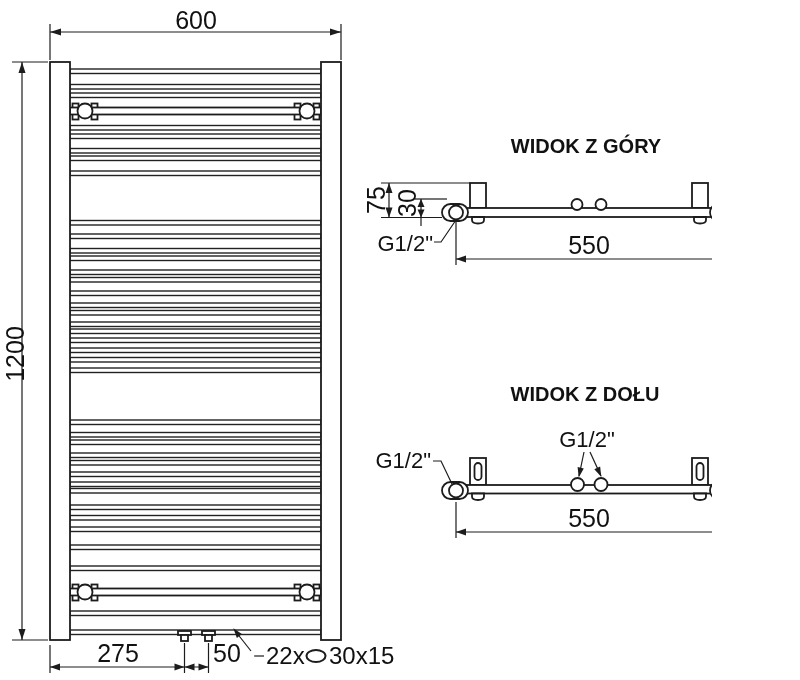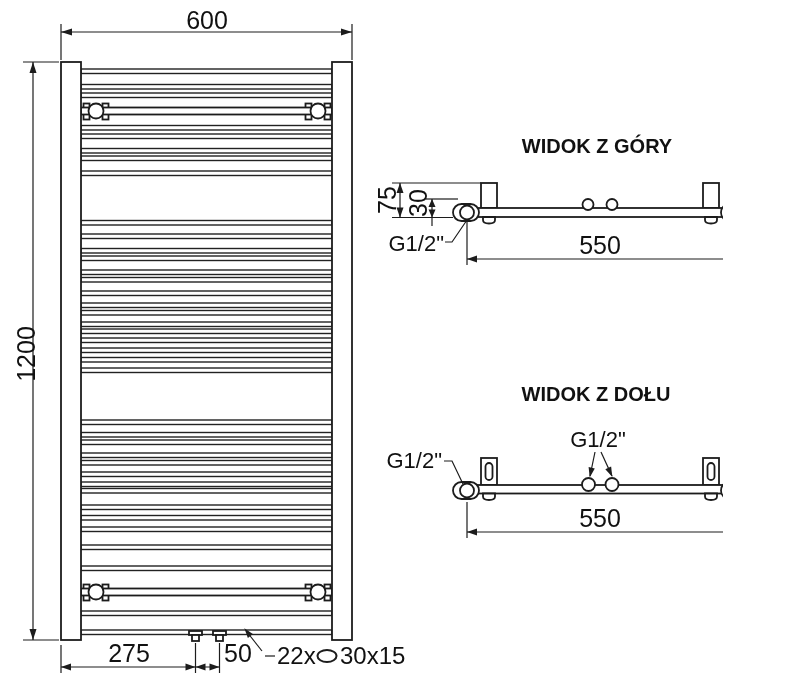--- a/index.html
+++ b/index.html
@@ -1,17 +1,17 @@
 <!DOCTYPE html>
 <html><head>
 <meta charset="utf-8">
 <style>
   html,body{margin:0;padding:0;background:#fff;}
   #stage{position:relative;width:712px;height:680px;background:#ffffff;overflow:hidden;
-         font-family:"Liberation Sans", sans-serif;margin-left:11px;}
+         font-family:"Liberation Sans", sans-serif;}
   svg{display:block;}
   .ol   {fill:none;stroke:#1c1c1c;stroke-width:1.8;}
   .olf  {fill:#ffffff;stroke:#1c1c1c;stroke-width:1.8;}
   .thin {fill:#ffffff;stroke:#222222;stroke-width:1.4;}
   .dl   {fill:none;stroke:#1c1c1c;stroke-width:1.2;}
   .ah   {fill:#1c1c1c;stroke:none;}
   .dimtxt{font-family:"Liberation Sans",sans-serif;font-size:25px;fill:#111;}
   .calltxt{font-family:"Liberation Sans",sans-serif;font-size:24px;fill:#111;}
   .porttxt{font-family:"Liberation Sans",sans-serif;font-size:22px;fill:#111;}
   .titletxt{font-family:"Liberation Sans",sans-serif;font-size:20px;font-weight:bold;fill:#111;}

